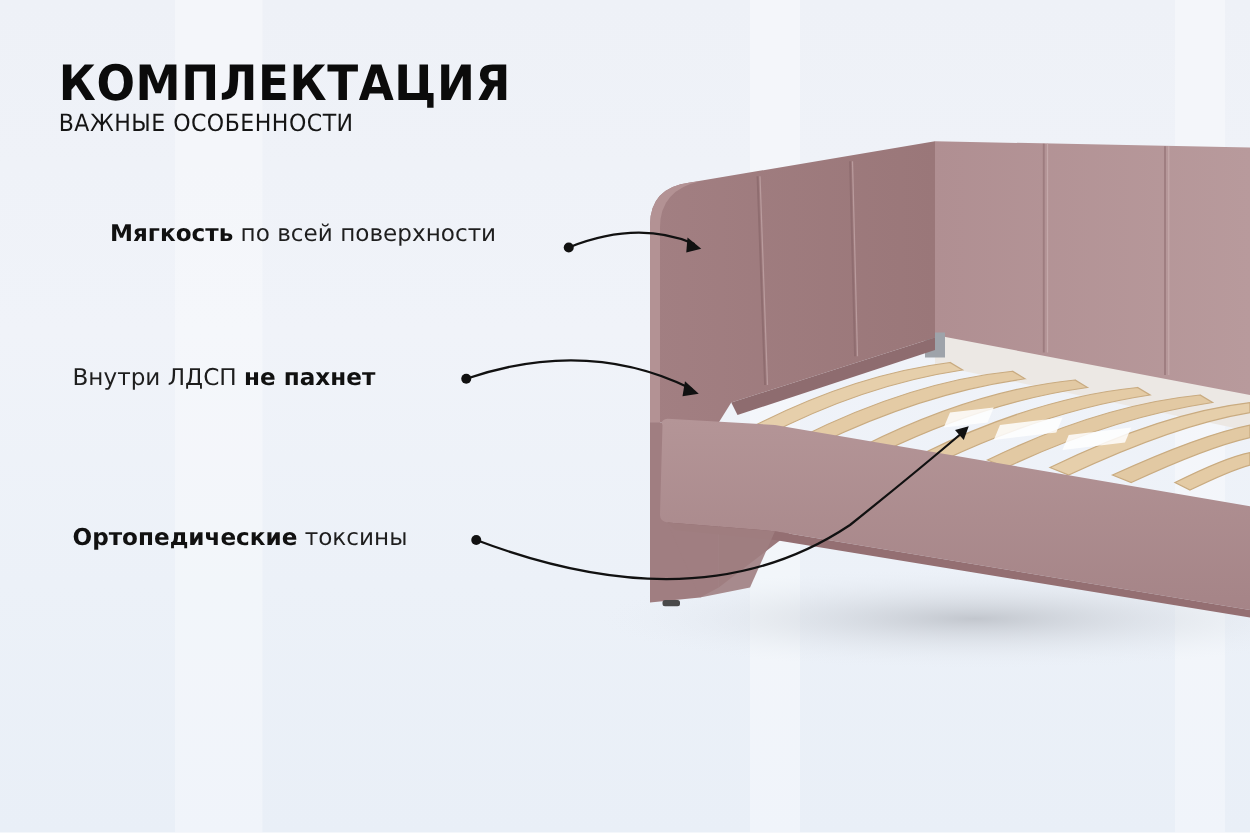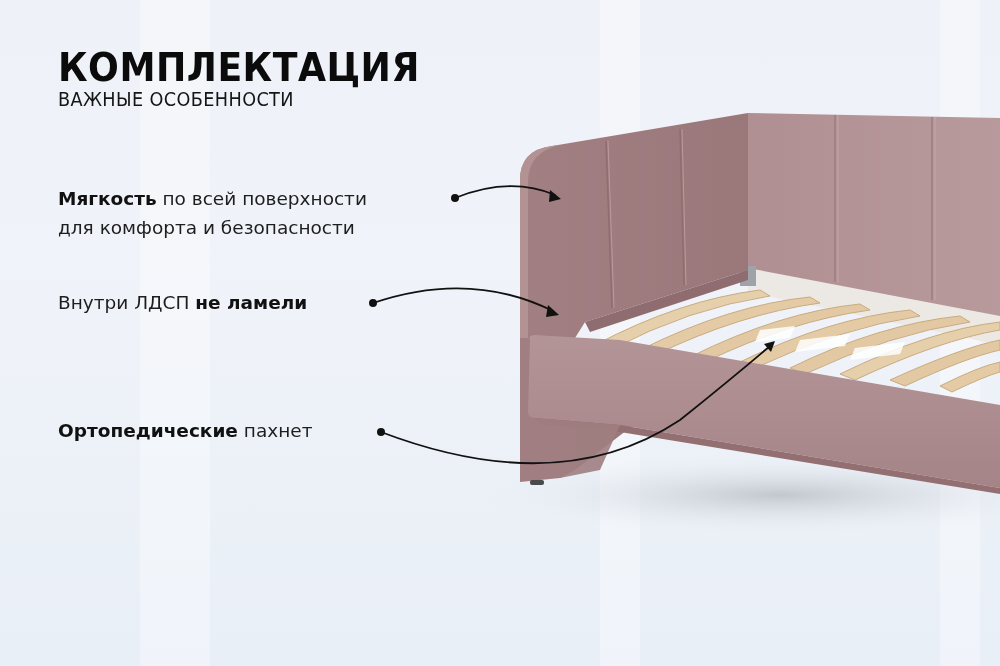--- a/index.html
+++ b/index.html
@@ -4,37 +4,37 @@
   <style>
     html, body { margin: 0; padding: 0; }
     body {
       width: 1000px; height: 666px; overflow: hidden; position: relative;
       background: linear-gradient(180deg, #eef1f7 0%, #f0f3f9 40%, #ecf1f8 70%, #e9eff7 100%);
       font-family: "Liberation Sans", "DejaVu Sans", sans-serif;
       color: #111;
     }
     .bg-panel { position: absolute; top: 0; bottom: 0; background: rgba(255,255,255,0.35); }
     .scene { position: absolute; left: 0; top: 0; width: 1000px; height: 666px; }
-    .header { position: absolute; left: 58px; top: 46px; }
+    .header { position: absolute; left: 47px; top: 46px; }
     .title {
       font-family: "DejaVu Sans", sans-serif; font-weight: bold;
       font-size: 39px; letter-spacing: 0.5px; line-height: 44px; color: #0b0b0b;
       transform: scaleX(0.93); transform-origin: left center;
     }
     .subtitle {
       font-family: "DejaVu Sans", sans-serif; font-size: 19px; line-height: 22px;
       color: #151515; letter-spacing: 0.4px; margin-top: -2px;
       transform: scaleX(0.93); transform-origin: left center;
     }
     .feature {
       position: absolute; left: 58px; font-family: "DejaVu Sans", sans-serif;
       font-size: 18.5px; line-height: 29px; color: #1e1e1e;
     }
     .feature b { font-weight: bold; color: #111; }
-    .f1 { top: 184px; }
+    .f1 { top: 173px; margin-left: 30px; }
     .f2 { top: 288px; }
     .f3 { top: 416px; }
   </style>
 </head>
 <body>
 
 <div class="bg-panel" style="left:140px;width:70px;"></div>
 <div class="bg-panel" style="left:600px;width:40px;"></div>
 <div class="bg-panel" style="left:940px;width:40px;"></div>
 
@@ -125,22 +125,21 @@
   </g>
 </svg>
 
 <div class="header">
   <div class="title">КОМПЛЕКТАЦИЯ</div>
   <div class="subtitle">ВАЖНЫЕ ОСОБЕННОСТИ</div>
 </div>
 
 <div class="feature f1">
   <div><b>Мягкость</b><span> по всей поверхности</span></div>
-  <div>для комфорта и безопасности</div>
 </div>
 
 <div class="feature f2">
-  <div><span>Внутри ЛДСП </span><b>не ламели</b></div>
+  <div><span>Внутри ЛДСП </span><b>не пахнет</b></div>
 </div>
 
 <div class="feature f3">
-  <div><b>Ортопедические</b><span> пахнет</span></div>
+  <div><b>Ортопедические</b><span> токсины</span></div>
 </div>
 
 </body></html>

